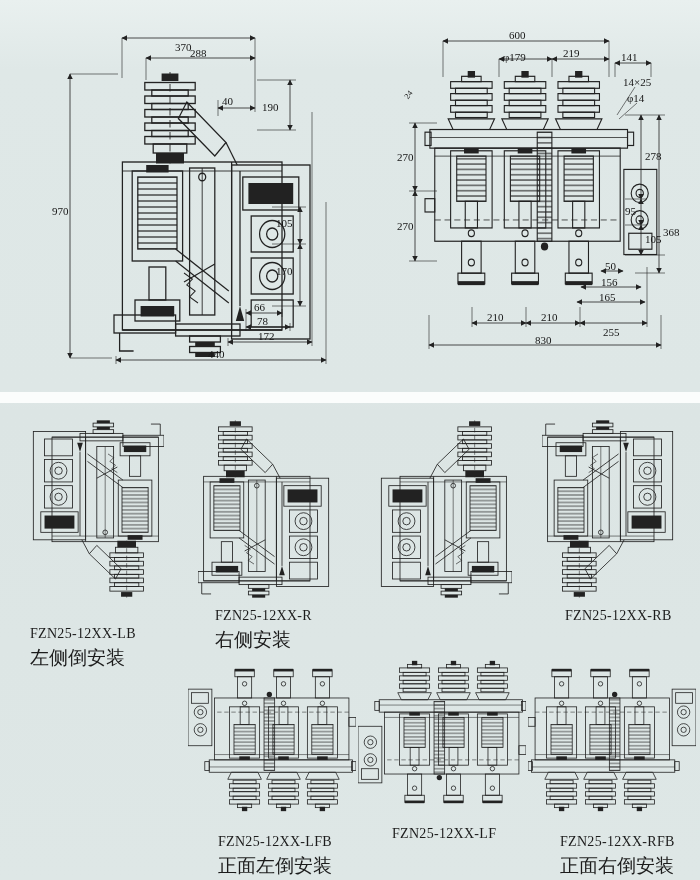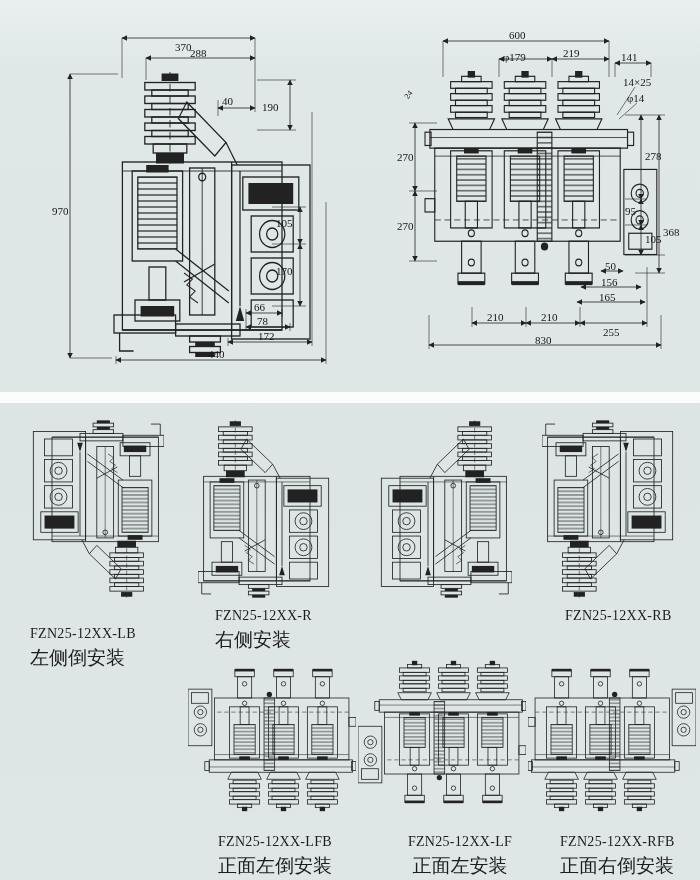--- a/index.html
+++ b/index.html
@@ -340,23 +340,22 @@
     <div class="lblblock" style="margin-left:32px;margin-top:8px;">
       <div class="model">FZN25-12XX-LFB</div>
       <div class="desc">正面左倒安装</div>
     </div>
   </div>
 
   <div class="cell" style="left:356px;top:648px;">
     <svg width="168" height="176" viewBox="0 0 190 170" style="margin-left:2px">
       <use href="#fv" transform="translate(190,0) scale(-1,1)"></use>
     </svg>
-    <div class="lblblock" style="margin-left:36px;margin-top:8px;text-align:center;">
+    <div class="lblblock" style="margin-left:36px;">
       <div class="model">FZN25-12XX-LF</div>
-      <div class="desc">正面左安装</div>
     </div>
   </div>
 
   <div class="cell" style="left:526px;top:648px;">
     <svg width="168" height="176" viewBox="0 0 190 170" style="margin-left:2px">
       <use href="#fv" transform="translate(0,170) scale(1,-1)"></use>
     </svg>
     <div class="lblblock" style="margin-left:34px;margin-top:8px;">
       <div class="model">FZN25-12XX-RFB</div>
       <div class="desc">正面右倒安装</div>

